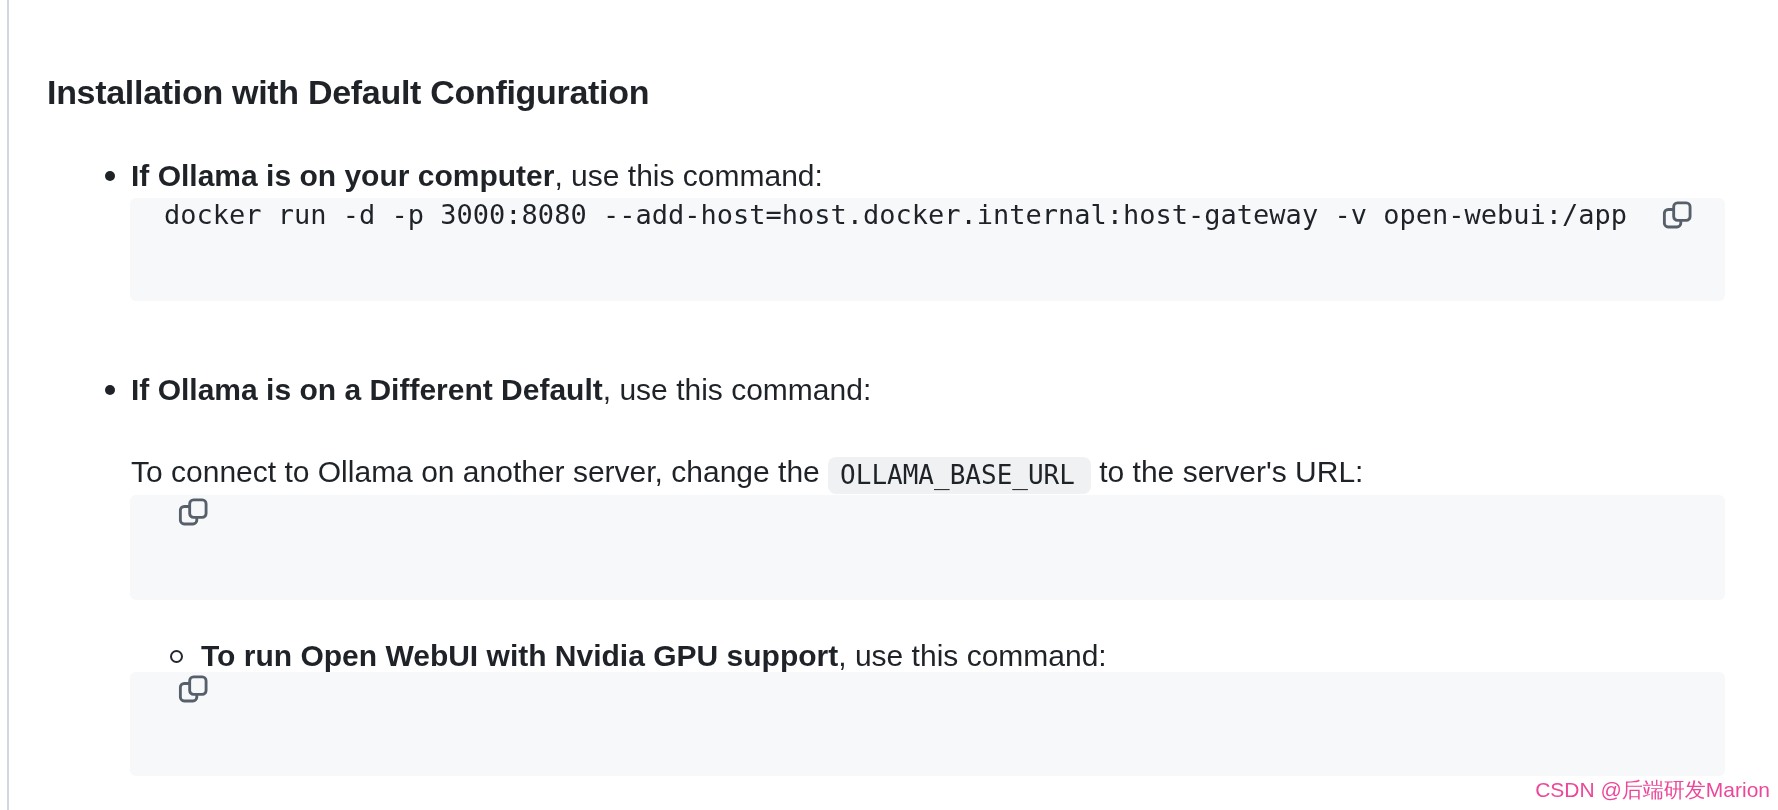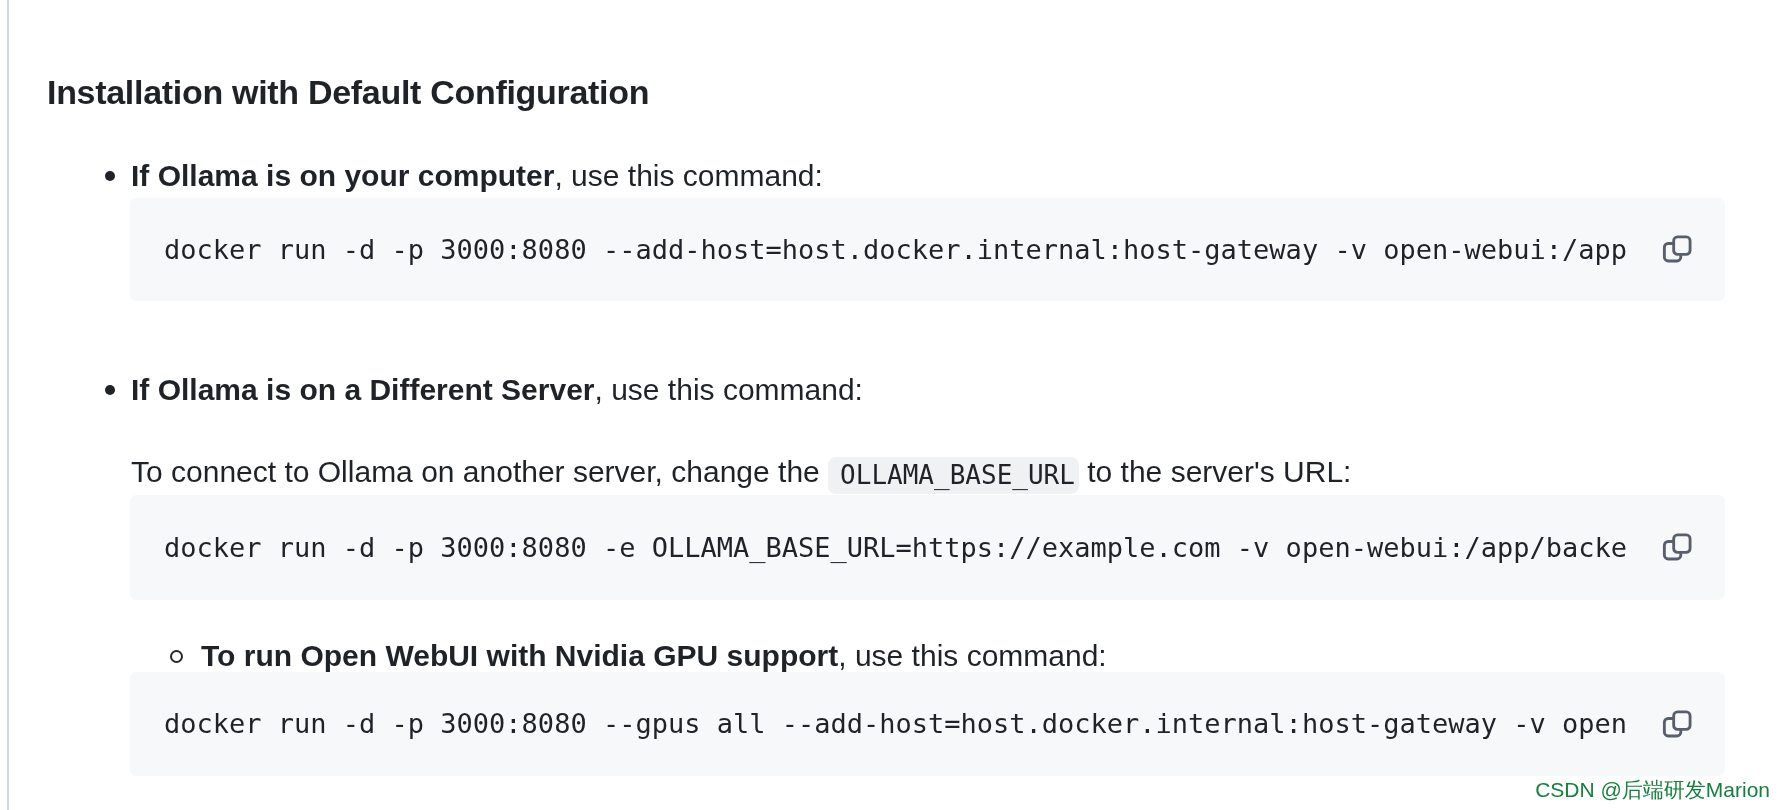--- a/index.html
+++ b/index.html
@@ -29,21 +29,21 @@
   }
   .bullet-circle{
     position:absolute;left:-31px;top:14px;
     width:9px;height:9px;border-radius:50%;
     border:2.5px solid #24292f;background:transparent;
   }
   .sub-row{left:201px;}
   .code-block{
     position:absolute;left:130px;width:1595px;
     background:#f6f8fa;border-radius:6px;
-    display:flex;align-items:center;
+    display:flex;align-items:flex-start;
     padding:0 30px 0 34px;box-sizing:border-box;
   }
   .cb1{top:198px;height:103px;}
   .cb2{top:495px;height:105px;}
   .cb3{top:672px;height:104px;}
   .code-text{
     flex:1;
     font-family:"DejaVu Sans Mono","Liberation Mono",monospace;
     font-size:27px;line-height:34px;
     white-space:pre;overflow:hidden;
@@ -52,27 +52,27 @@
   .copy-btn{
     flex-shrink:0;width:35px;height:35px;margin-left:12px;
     background:none;border:none;padding:0;cursor:pointer;
     display:flex;align-items:center;justify-content:center;
   }
   .inline-chip{
     display:inline-block;
     font-family:"DejaVu Sans Mono","Liberation Mono",monospace;
     font-size:26px;line-height:1;
     background:#f0f1f2;border-radius:8px;
-    padding:5px 4px 6px 12px;
+    padding:5px 16px 6px 12px;
     vertical-align:-2px;
   }
   .watermark{
     position:absolute;right:8px;top:778px;
     font-size:21px;line-height:24px;
-    color:#15803d;
+    color:#ec4899;
   }
 </style>
 </head>
 <body>
 
 <div class="left-border"></div>
 
 <h2 class="page-title">Installation with Default Configuration</h2>
 
 <div class="row" style="top:124px;">
@@ -85,44 +85,42 @@
   <button class="copy-btn">
     <svg width="35" height="35" viewBox="0 0 32 32">
       <rect x="4" y="10.5" width="15" height="16" rx="3.5" fill="none" stroke="#57606a" stroke-width="2.6"></rect>
       <rect x="12.5" y="4.5" width="15" height="16" rx="3.5" fill="#f6f8fa" stroke="#57606a" stroke-width="2.6"></rect>
     </svg>
   </button>
 </div>
 
 <div class="row" style="top:338px;">
   <span class="bullet-dot"></span>
-  <span class="li-bold">If Ollama is on a Different Server</span><span>, use this command:</span>
+  <span class="li-bold">If Ollama is on a Different Default</span><span>, use this command:</span>
 </div>
 
 <div class="row" style="top:420px;">
   <span>To connect to Ollama on another server, change the </span><code class="inline-chip">OLLAMA_BASE_URL</code><span> to the server's URL:</span>
 </div>
 
 <div class="code-block cb2">
-  <span class="code-text">docker run -d -p 3000:8080 -e OLLAMA_BASE_URL=https://example.com -v open-webui:/app/backe</span>
   <button class="copy-btn">
     <svg width="35" height="35" viewBox="0 0 32 32">
       <rect x="4" y="10.5" width="15" height="16" rx="3.5" fill="none" stroke="#57606a" stroke-width="2.6"></rect>
       <rect x="12.5" y="4.5" width="15" height="16" rx="3.5" fill="#f6f8fa" stroke="#57606a" stroke-width="2.6"></rect>
     </svg>
   </button>
 </div>
 
 <div class="row sub-row" style="top:604px;">
   <span class="bullet-circle"></span>
   <span class="li-bold">To run Open WebUI with Nvidia GPU support</span><span>, use this command:</span>
 </div>
 
 <div class="code-block cb3">
-  <span class="code-text">docker run -d -p 3000:8080 --gpus all --add-host=host.docker.internal:host-gateway -v open</span>
   <button class="copy-btn">
     <svg width="35" height="35" viewBox="0 0 32 32">
       <rect x="4" y="10.5" width="15" height="16" rx="3.5" fill="none" stroke="#57606a" stroke-width="2.6"></rect>
       <rect x="12.5" y="4.5" width="15" height="16" rx="3.5" fill="#f6f8fa" stroke="#57606a" stroke-width="2.6"></rect>
     </svg>
   </button>
 </div>
 
 <div class="watermark">CSDN @后端研发Marion</div>
 

